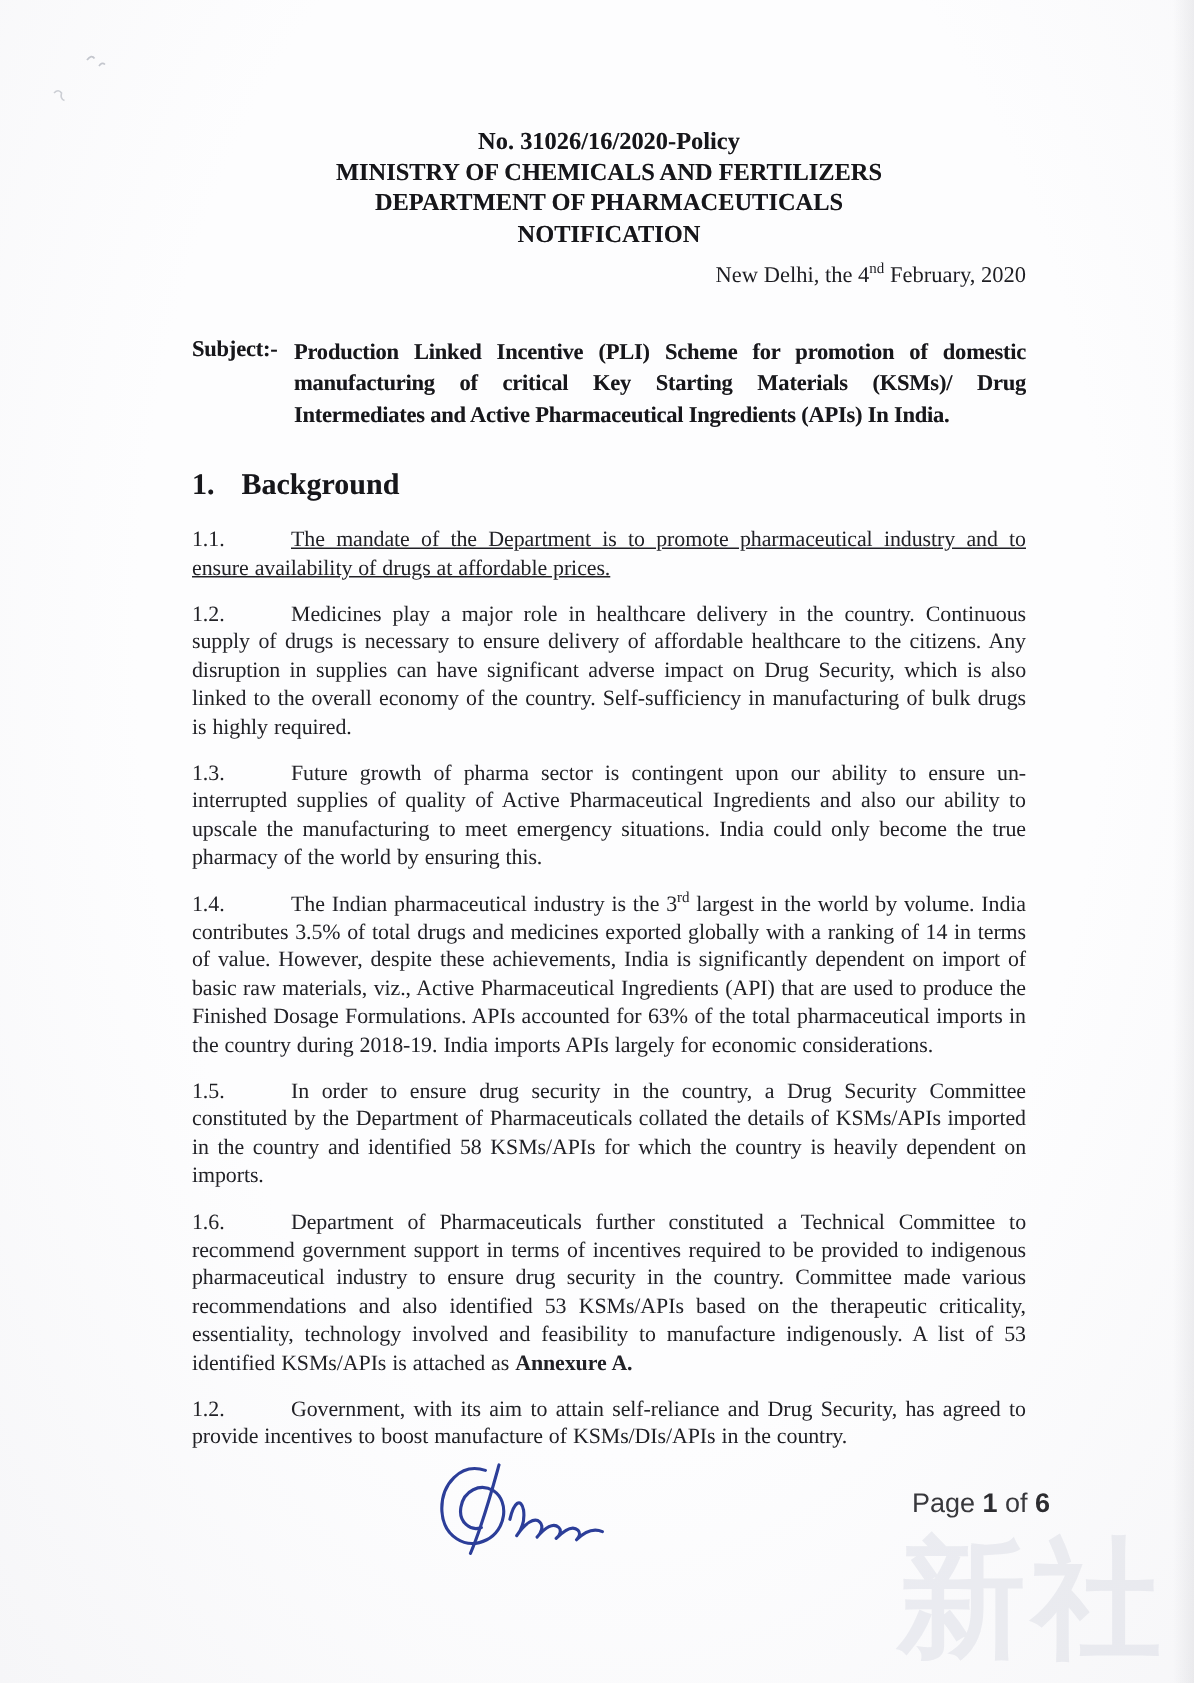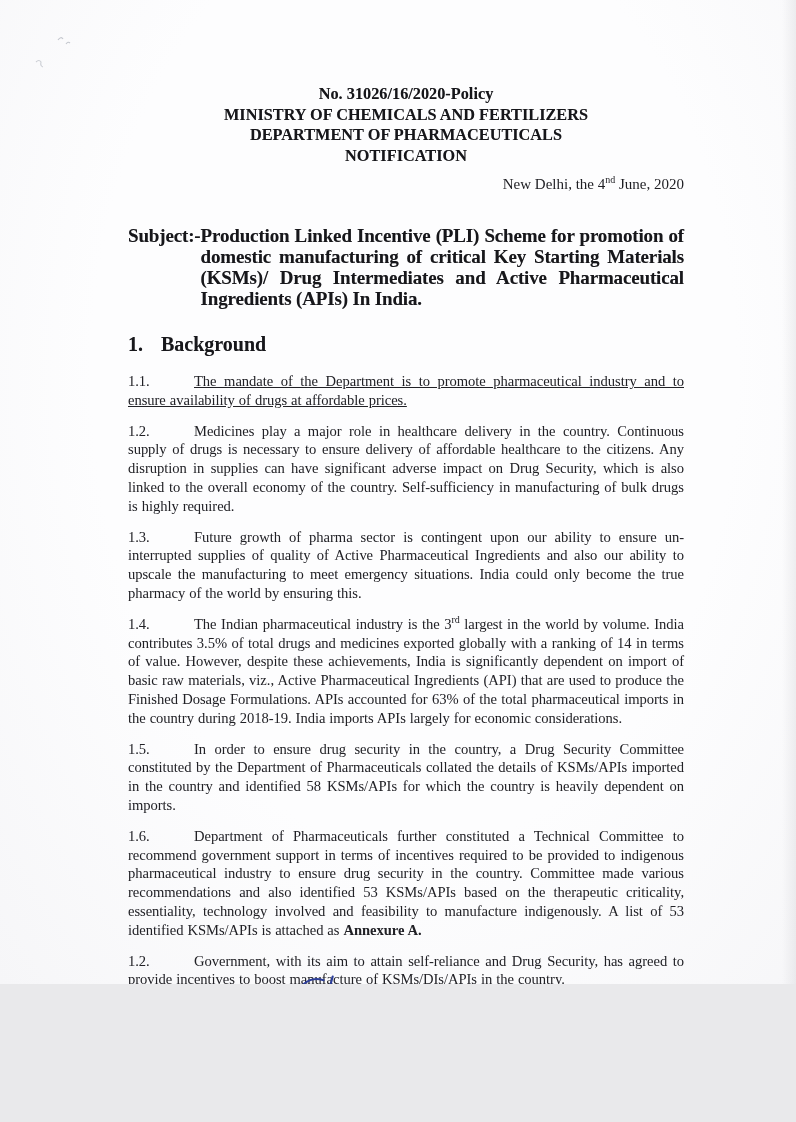--- a/index.html
+++ b/index.html
@@ -1,33 +1,33 @@
 <!DOCTYPE html>
 <html><head>
 <meta charset="utf-8">
 <style>
   html,body { margin:0; padding:0; background:#e9e9eb; }
   .page {
-    position:relative; width:796px; height:984px; margin:0 auto;
+    position:relative; width:796px; height:1122px; margin:0 auto;
     background: radial-gradient(ellipse at 52% 38%, #fdfdfe 55%, #f6f6f8 100%);
     overflow:hidden;
     font-family:"Liberation Serif", serif;
     color:#212126;
   }
   .page::after{ 
     content:""; position:absolute; top:0; right:0; width:14px; height:100%;
     background:linear-gradient(to right, rgba(0,0,0,0), rgba(120,120,130,0.10));
   }
   .content { position:absolute; left:128px; top:84px; width:556px; }
   .hdr { text-align:center; font-weight:bold; color:#16161a; font-size:16.3px; line-height:20.5px;
          text-shadow:0 0 0.4px rgba(0,0,0,0.35); }
   .dateline { text-align:right; font-size:15px; margin-top:10px; color:#1d1d22; }
   sup { font-size:10px; vertical-align:super; line-height:0; }
 
-  .subject { display:flex; margin-top:32px; font-weight:bold; color:#17171b; font-size:19px;
+  .subject { display:flex; margin-top:32px; font-weight:bold; color:#17171b; font-size:15px;
              letter-spacing:-0.15px; text-shadow:0 0 0.4px rgba(0,0,0,0.35); }
   .subject-label { flex:0 0 68px; }
   .subject-text { flex:1; text-align:justify; line-height:21px; }
 
   .section-head { margin-top:24px; font-weight:bold; font-size:20px; color:#17171b;
                   text-shadow:0 0 0.4px rgba(0,0,0,0.3); }
   .section-num { display:inline-block; width:33px; }
 
   .para { margin:12px 0 0 0; text-align:justify; font-size:14.6px; line-height:18.8px;
           letter-spacing:-0.05px; word-spacing:0.4px; }
@@ -58,21 +58,21 @@
 
   <div class="content">
 
     <div class="hdr">
       <div>No. 31026/16/2020-Policy</div>
       <div>MINISTRY OF CHEMICALS AND FERTILIZERS</div>
       <div>DEPARTMENT OF PHARMACEUTICALS</div>
       <div>NOTIFICATION</div>
     </div>
 
-    <div class="dateline"><span>New Delhi, the 4</span><sup>nd</sup><span> June, 2020</span></div>
+    <div class="dateline"><span>New Delhi, the 4</span><sup>nd</sup><span> February, 2020</span></div>
 
     <div class="subject">
       <span class="subject-label">Subject:-</span>
       <span class="subject-text">Production Linked Incentive (PLI) Scheme for promotion of domestic manufacturing of critical Key Starting Materials (KSMs)/ Drug Intermediates and Active Pharmaceutical Ingredients (APIs) In India.</span>
     </div>
 
     <div class="section-head">
       <span class="section-num">1.</span><span>Background</span>
     </div>
 

